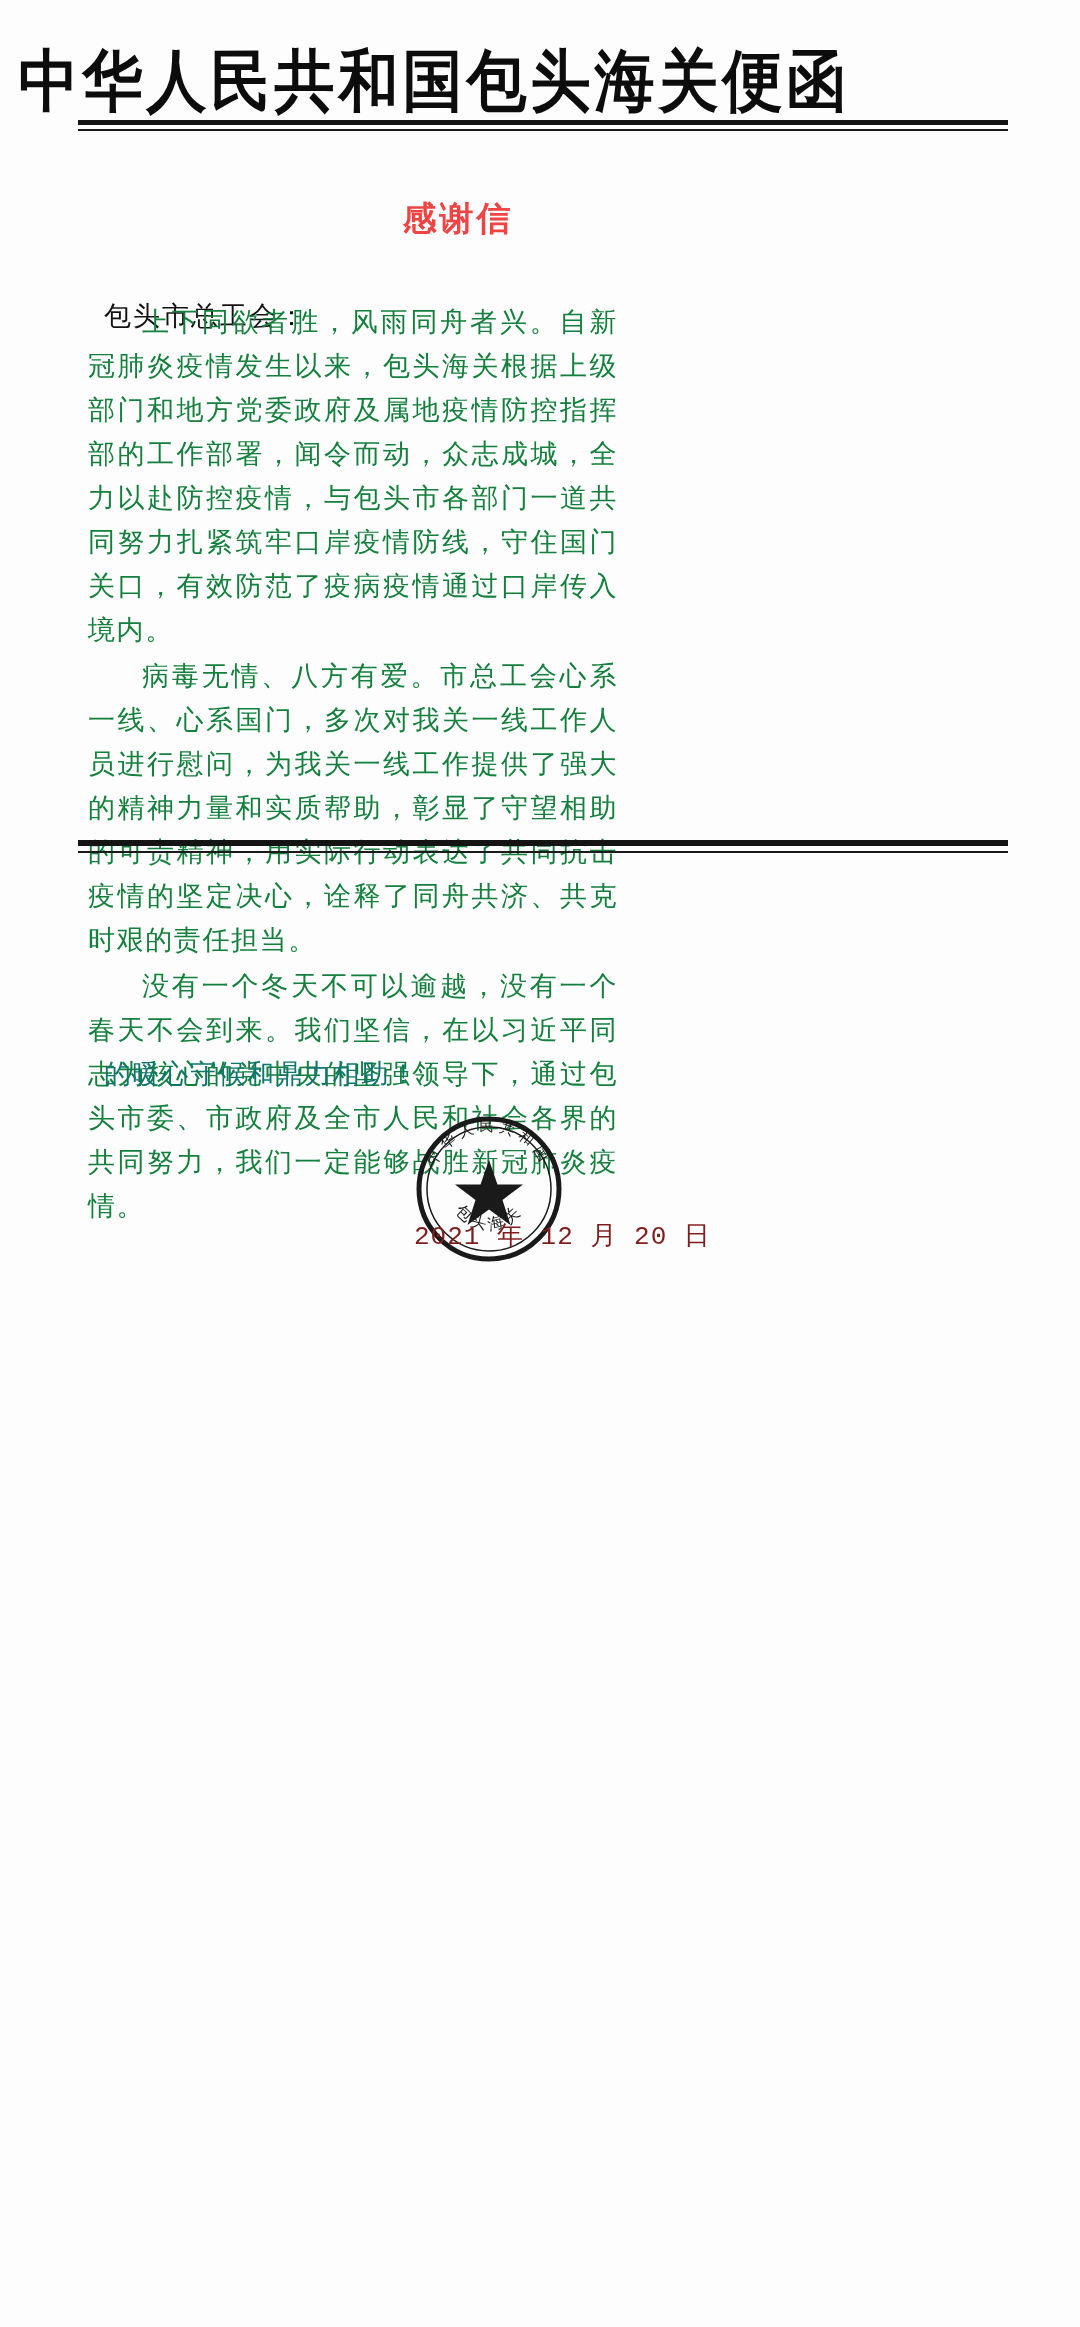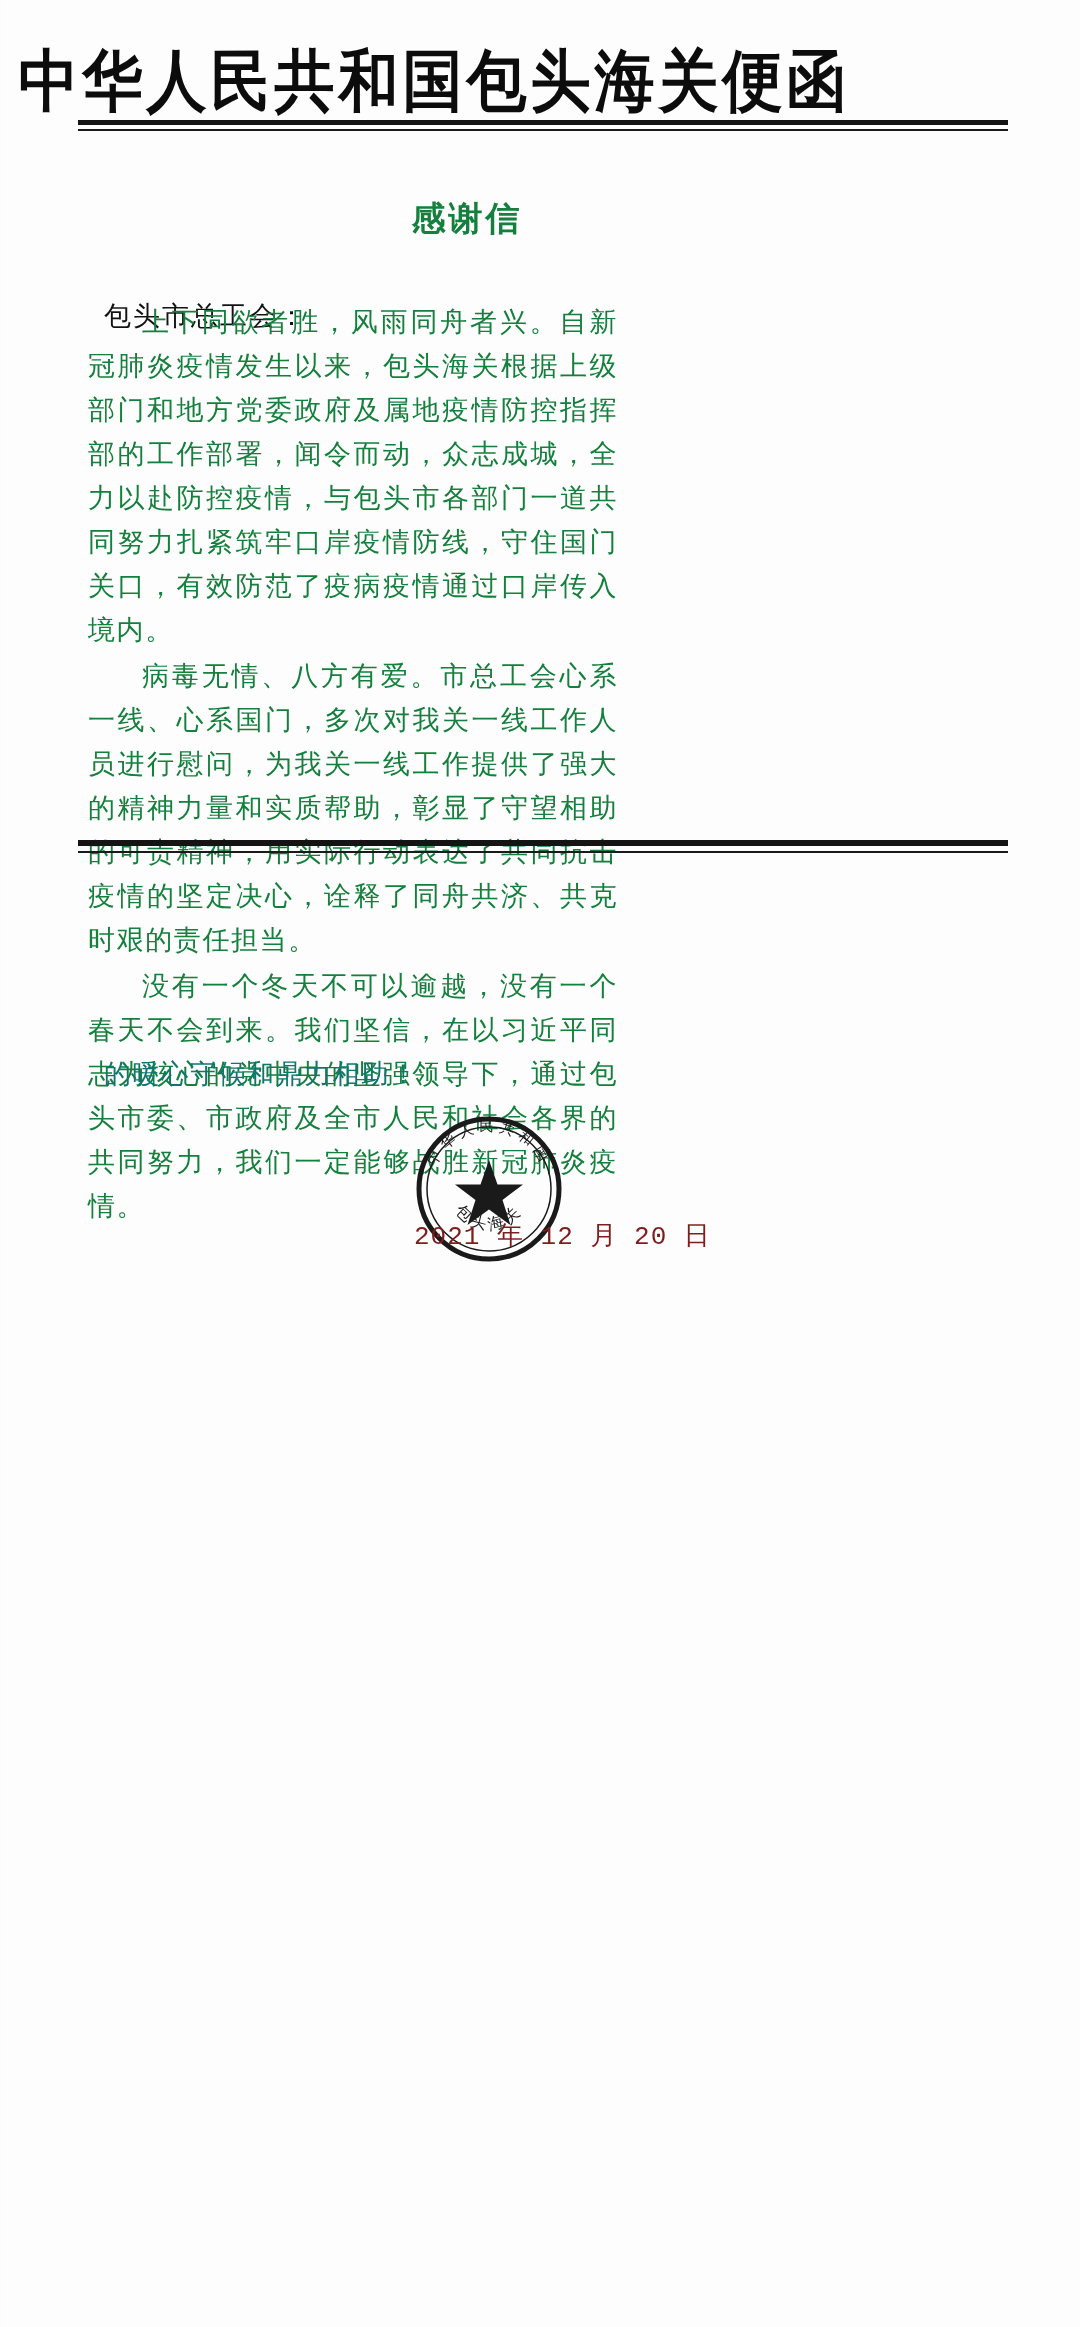--- a/index.html
+++ b/index.html
@@ -55,27 +55,27 @@
   .rule-top .thin {
     height: 2px;
     background: #1a1a1a;
     margin-top: 4px;
   }
 
   
   .doc-title {
     position: absolute;
     top: 196px;
-    left: 17px;
+    left: 8px;
     width: 900px;
     text-align: center;
     font-size: 34px;
     font-weight: 700;
     letter-spacing: 3px;
-    color: #15803d;
+    color: #ef4444;
   }
 
   .salutation {
     position: absolute;
     top: 262px;
     left: 104px;
     font-size: 27px;
     letter-spacing: 2px;
     color: #121212;
     margin-top: 36px;

